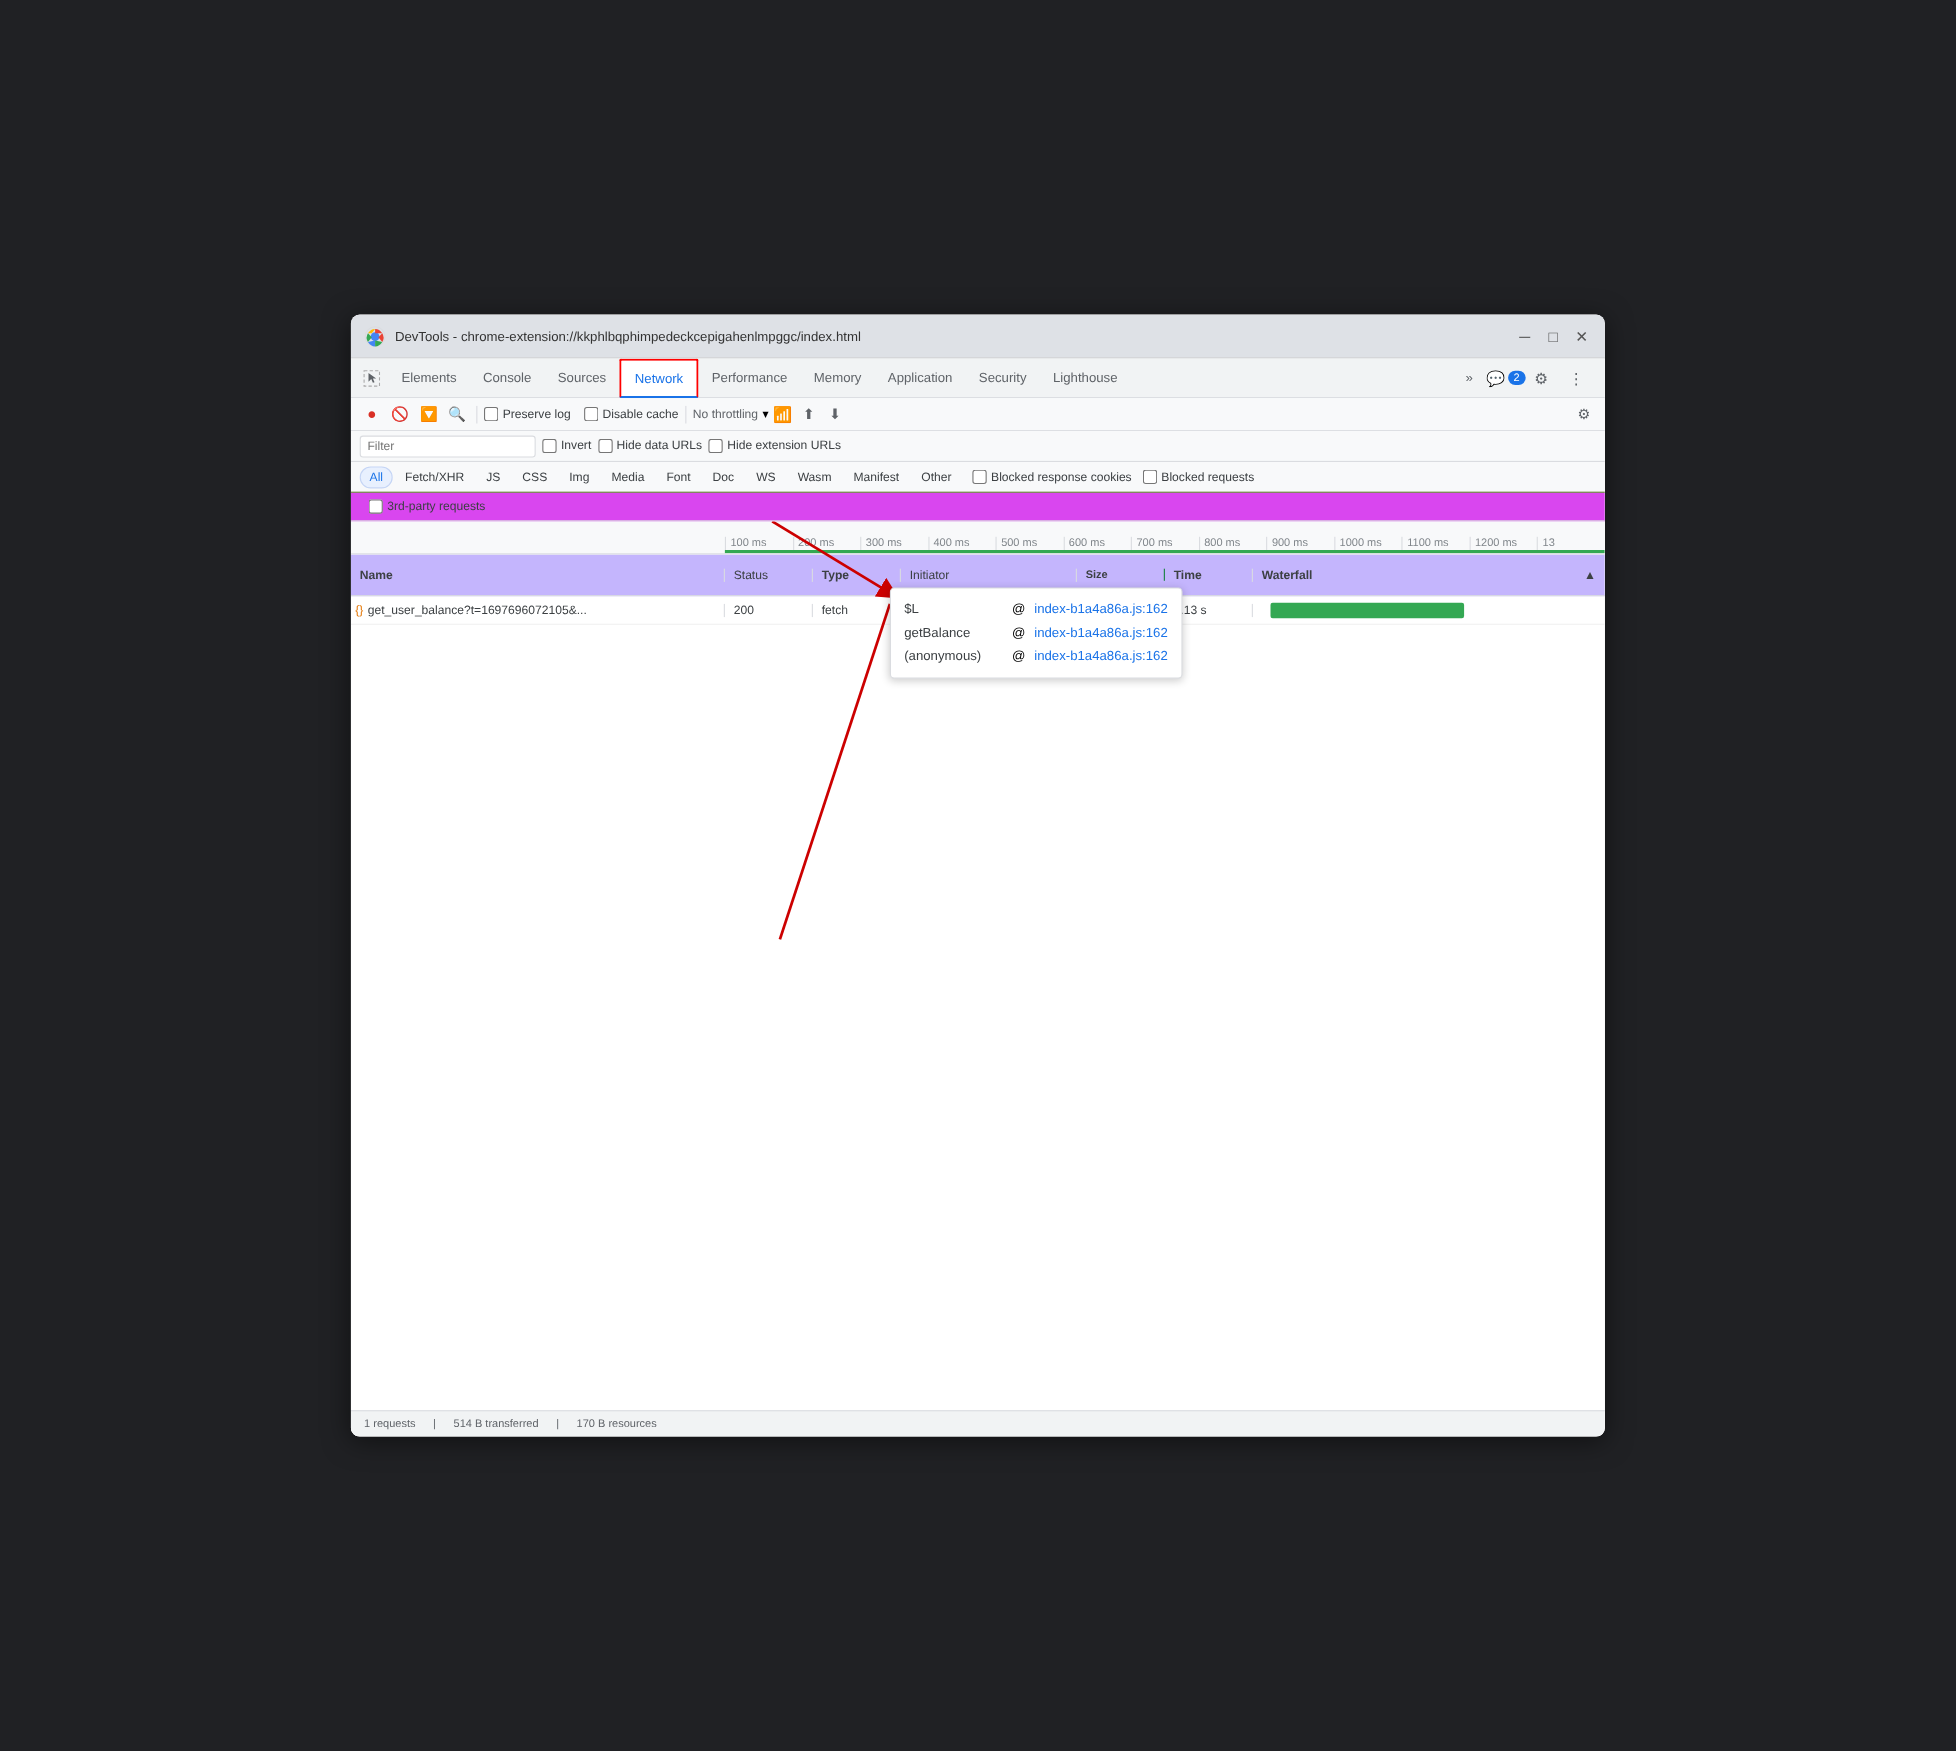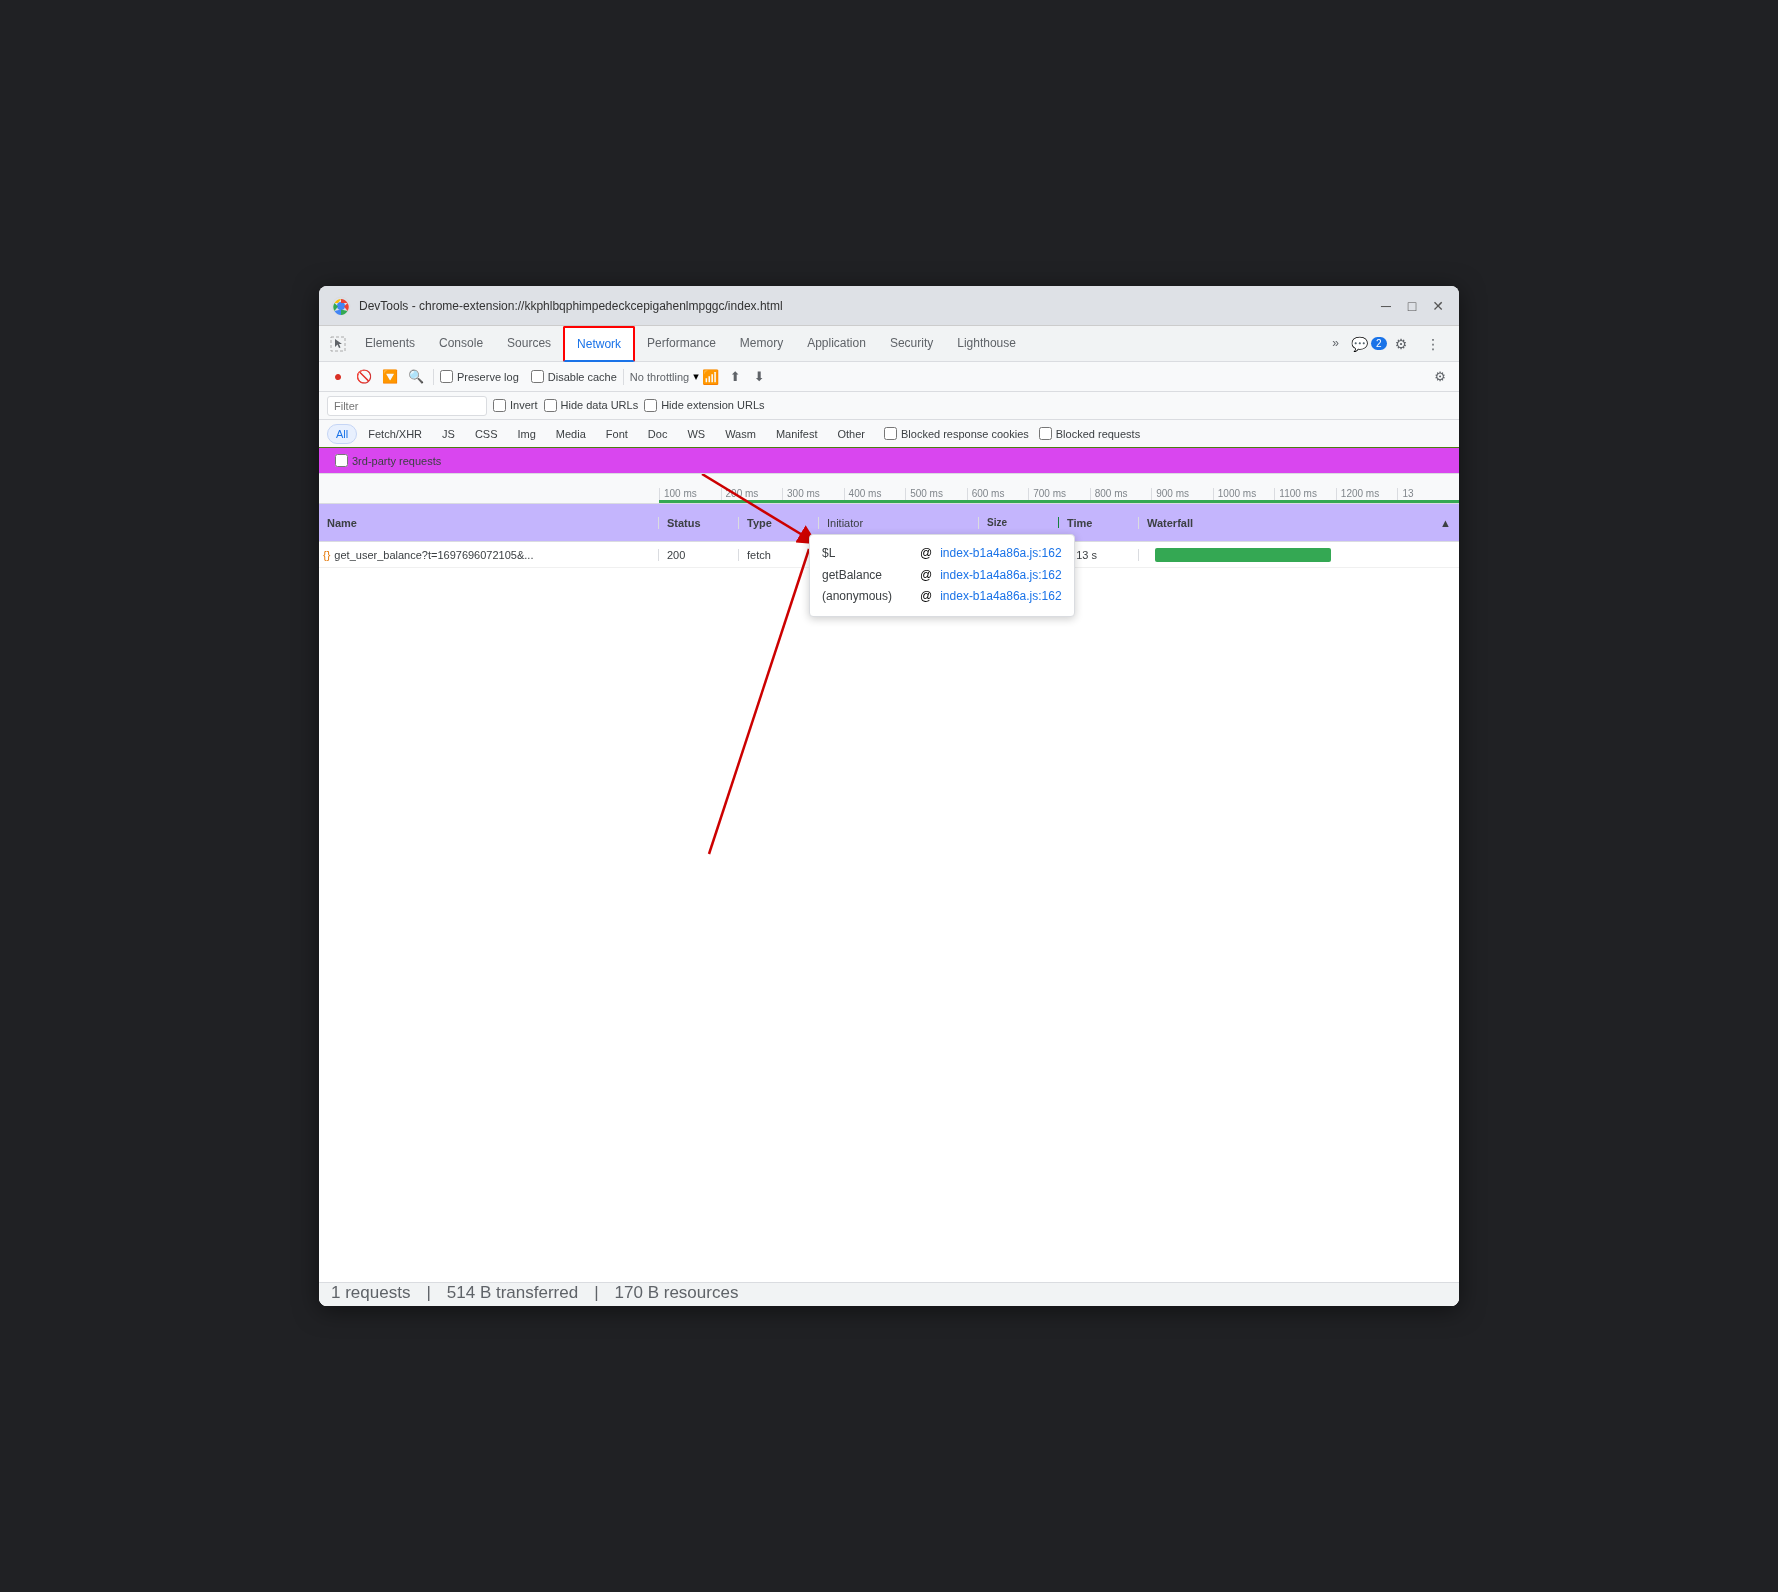--- a/index.html
+++ b/index.html
@@ -292,21 +292,21 @@
     
     .table-header {
       display: flex;
       height: 38px;
       border-bottom: 1px solid #dadce0;
       background: #c4b5fd;
       align-items: center;
       flex-shrink: 0;
     }
     .col-name { width: 340px; padding-left: 8px; font-size: 11px; font-weight: 600; color: #3c4043; border-right: 1px solid #dadce0; display: flex; align-items: center; }
-    .col-status { width: 80px; padding-left: 8px; font-size: 11px; font-weight: 700; color: #3c4043; border-right: 1px solid #dadce0; }
+    .col-status { width: 80px; padding-left: 8px; font-size: 11px; font-weight: 400; color: #3c4043; border-right: 1px solid #dadce0; }
     .col-type { width: 80px; padding-left: 8px; font-size: 11px; font-weight: 600; color: #3c4043; border-right: 1px solid #dadce0; }
     .col-initiator { width: 160px; padding-left: 8px; font-size: 11px; font-weight: 400; color: #3c4043; border-right: 1px solid #dadce0; }
     .col-size { width: 80px; padding-left: 8px; font-size: 10px; font-weight: 600; color: #3c4043; border-right: 1px solid #15803d; }
     .col-time { width: 80px; padding-left: 8px; font-size: 11px; font-weight: 600; color: #3c4043; border-right: 1px solid #dadce0; }
     .col-waterfall { flex: 1; padding-left: 8px; font-size: 11px; font-weight: 600; color: #3c4043; display: flex; align-items: center; justify-content: space-between; padding-right: 8px; }
     
     .table-body { flex: 1; overflow-y: auto; position: relative; }
     .table-row {
       display: flex;
       height: 26px;
@@ -364,23 +364,24 @@
       display: flex;
       flex-direction: column;
       overflow: hidden;
     }
     
     .status-bar {
       height: 24px;
       background: #f1f3f4;
       border-top: 1px solid #dadce0;
       display: flex;
+      align-items: center;
       padding: 0 12px;
       gap: 16px;
-      font-size: 17px;
+      font-size: 10px;
       color: #5f6368;
       flex-shrink: 0;
     }
   </style>
 </head>
 <body>
 
 <div class="window">
 
   <div class="title-bar">

